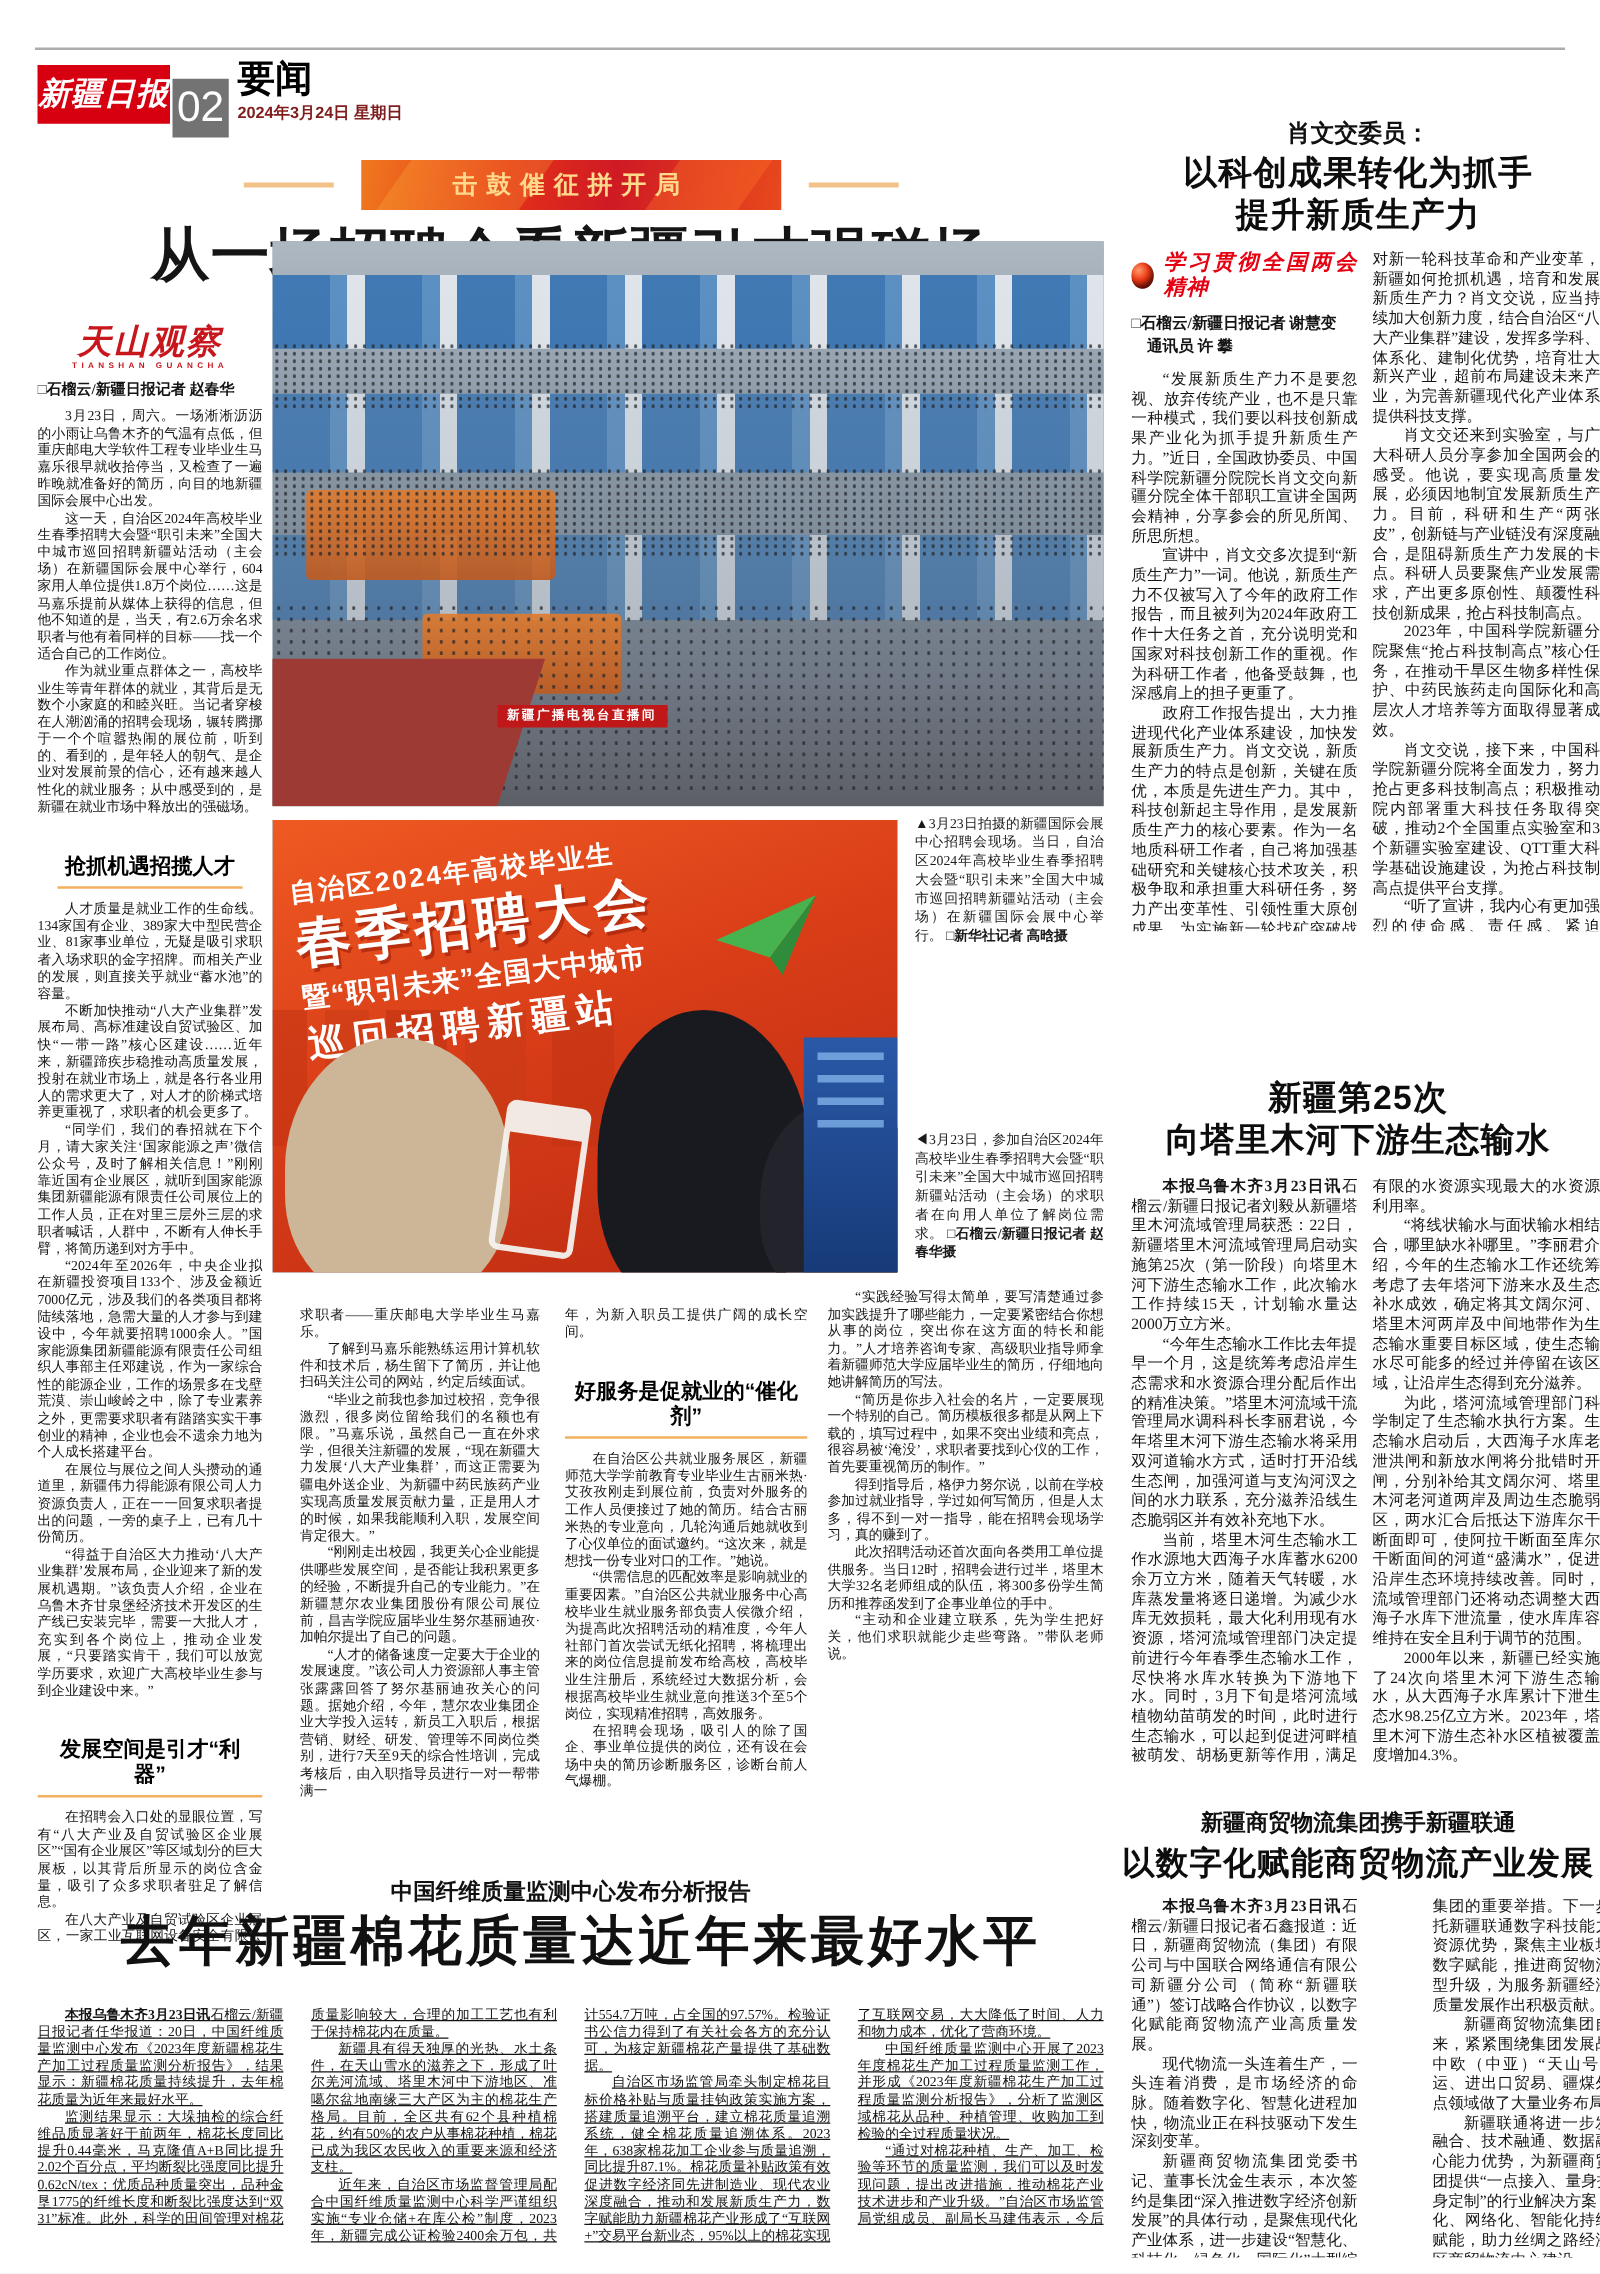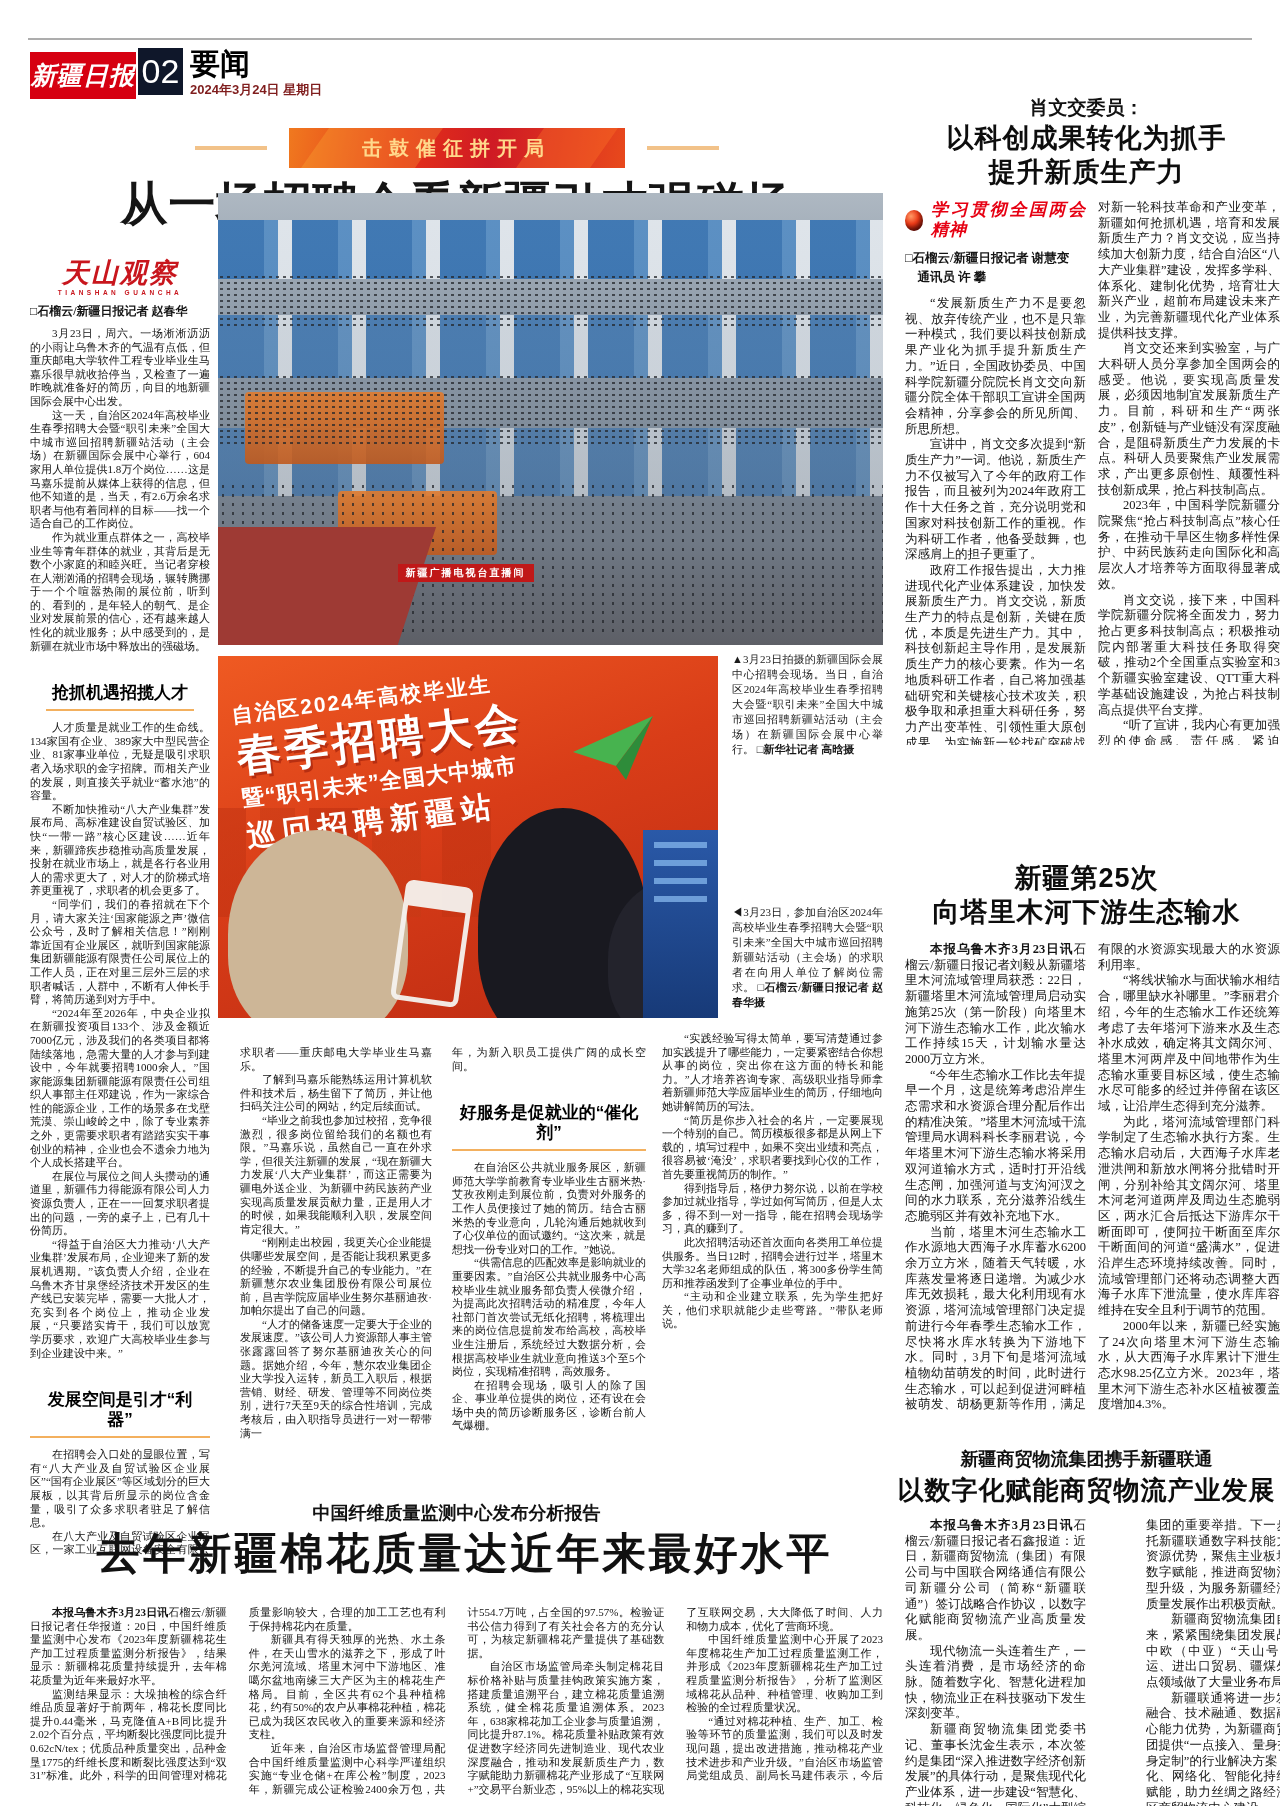--- a/index.html
+++ b/index.html
@@ -3,21 +3,21 @@
 <meta charset="utf-8">
 <style>
   html,body{margin:0;padding:0;background:#e8e8e8;}
   #page{position:relative;width:1280px;height:1819px;background:#fff;margin:0 auto;overflow:hidden;
         font-family:"Liberation Serif","DejaVu Serif",serif;color:#111;}
   .abs{position:absolute;}
   
   .toprule{left:28px;top:38px;width:1224px;height:2px;background:#adadad;}
   .mast{left:30px;top:52px;width:106px;height:47px;background:#d60011;color:#fff;
         font:italic 900 25px/47px "Liberation Serif",serif;text-align:center;letter-spacing:1px;}
-  .edbox{left:138px;top:48px;width:45px;height:47px;background:#0f172a;color:#fff;
+  .edbox{left:138px;top:63px;width:45px;height:47px;background:#737373;color:#fff;
         font:300 34px/47px "Liberation Sans",sans-serif;text-align:center;}
   .secname{left:190px;top:48px;font:900 30px/32px "Liberation Sans",sans-serif;color:#000;}
   .dateline{left:190px;top:82px;font:700 13px/16px "Liberation Sans",sans-serif;color:#7f1d1d;}
   
   .bannerrow{left:30px;top:128px;width:853px;display:flex;align-items:center;justify-content:center;gap:22px;}
   .bline{width:72px;height:4px;background:#f2c289;}
   .banner{width:336px;height:40px;background:linear-gradient(100deg,#f0791f 0%,#e43119 35%,#cf1a24 60%,#e8491c 100%);
           position:relative;overflow:hidden;display:flex;align-items:center;justify-content:center;}
   .banner:before{content:"";position:absolute;left:8%;top:-40%;width:34%;height:180%;background:rgba(255,190,60,.25);transform:skewX(-35deg);}
   .banner:after{content:"";position:absolute;right:6%;top:-40%;width:22%;height:180%;background:rgba(255,120,40,.35);transform:skewX(-35deg);}
@@ -69,21 +69,21 @@
   
   .kicker{font:700 19px/24px "Liberation Sans",sans-serif;text-align:center;color:#111;}
   .hl2{font:900 27px/33px "Liberation Sans",sans-serif;text-align:center;color:#0d0d0d;letter-spacing:1px;}
   .badge{display:flex;align-items:center;gap:8px;}
   .sphere{width:21px;height:21px;border-radius:50%;background:radial-gradient(circle at 33% 30%,#ff9a66 0%,#ec3b18 40%,#7c0d06 85%);box-shadow:inset -2px -3px 4px rgba(0,0,0,.4);}
   .badgetext{font:italic 900 17px/20px "Liberation Sans",sans-serif;color:#e60012;letter-spacing:1px;}
   .byl2{font:700 12.5px/17px "Liberation Serif",serif;}
   
   .cotkicker{font:700 18px/22px "Liberation Sans",sans-serif;text-align:center;}
   .cothl{font:900 43px/50px "Liberation Sans",sans-serif;text-align:center;letter-spacing:3px;color:#111;}
-  .cols4{column-count:4;column-gap:22px;}
+  .cols4{column-count:4;column-gap:22px;text-decoration:underline;}
   .clip{overflow:hidden;}
 </style>
 </head>
 <body>
 
 <div id="page">
 
   <div class="abs toprule"></div>
   <div class="abs mast">新疆日报</div>
   <div class="abs edbox">02</div>

